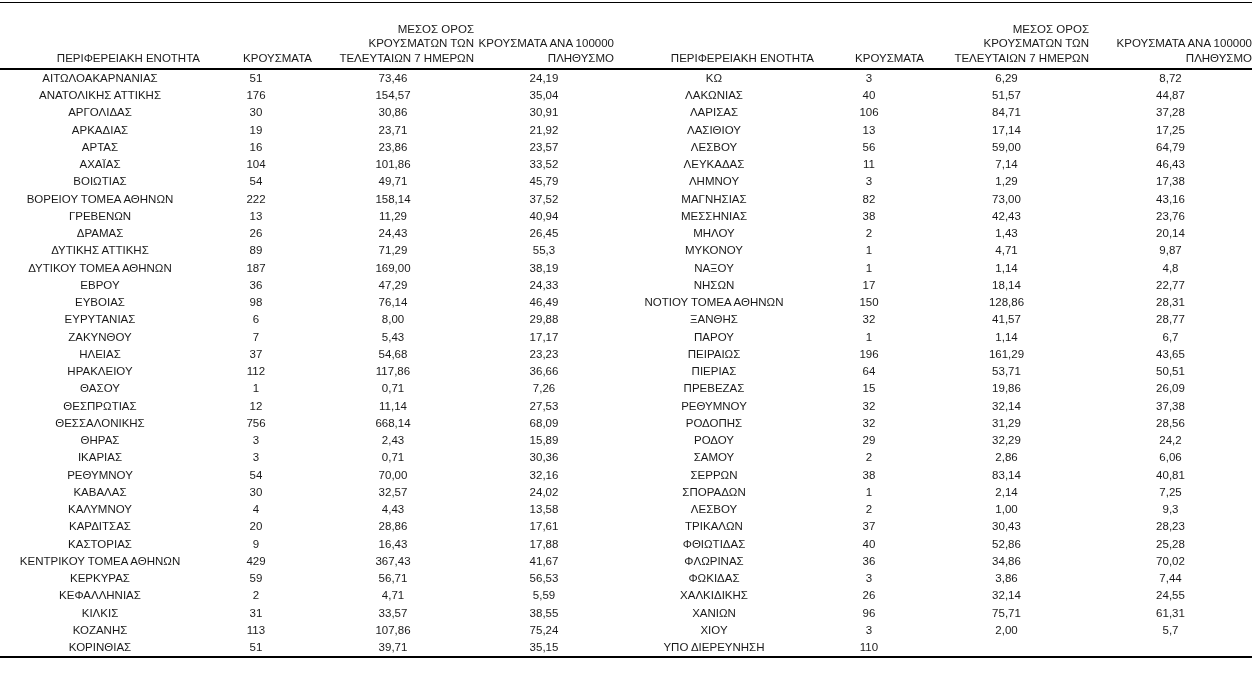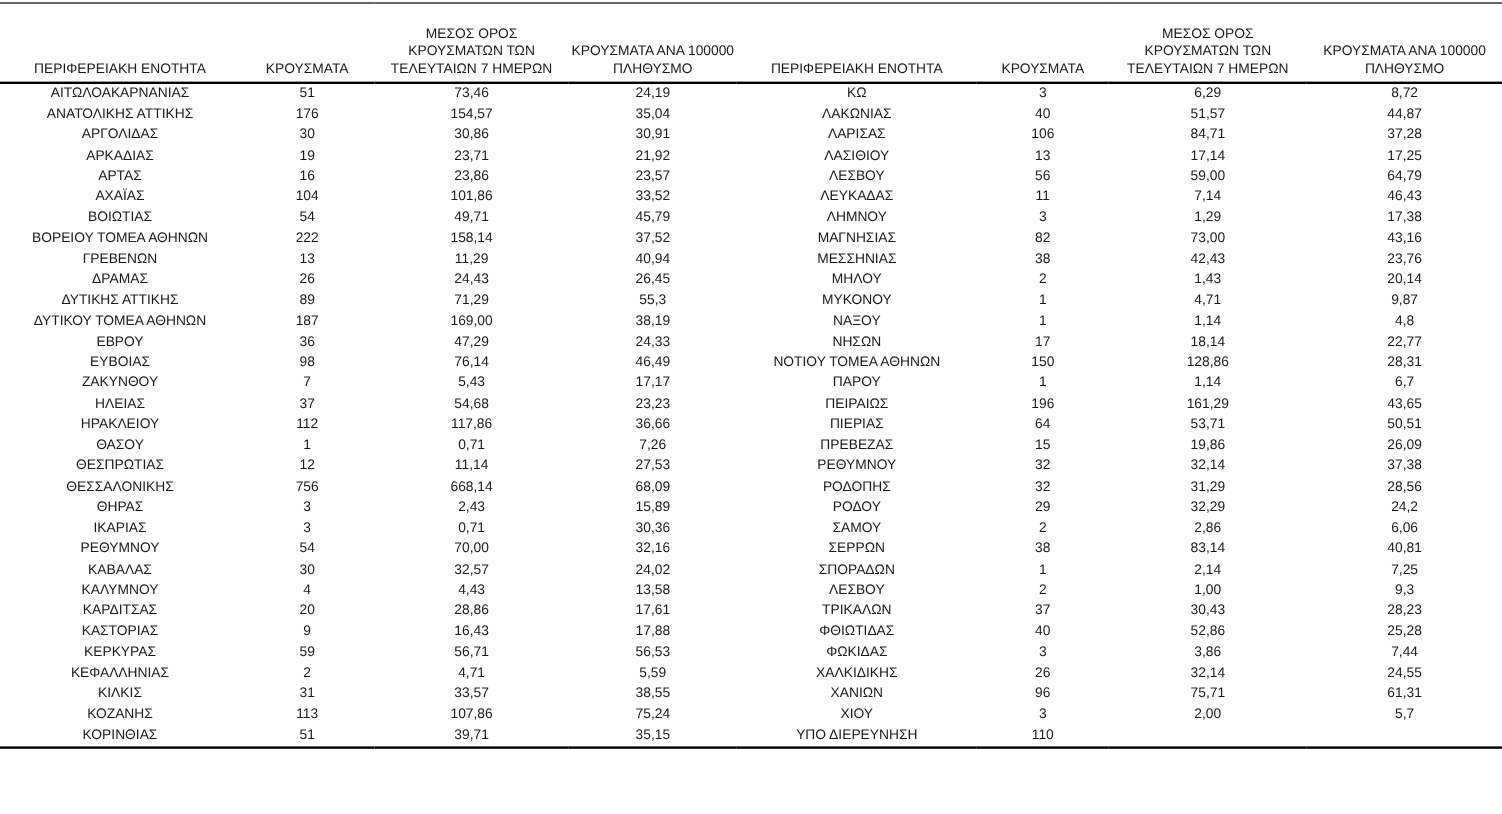--- a/index.html
+++ b/index.html
@@ -21,21 +21,21 @@
     margin-top: 2px;
     border-collapse: collapse;
     table-layout: fixed;
     border-top: 1px solid #000000;
     border-bottom: 2px solid #000000;
   }
   table.regional-table thead th {
     font-weight: normal;
     font-size: 11.5px;
     line-height: 14.5px;
-    text-align: center;
+    text-align: right;
     vertical-align: bottom;
     height: 60px;
     padding: 2px 0 3px 0;
     border-bottom: 2px solid #000000;
     white-space: pre-line;
   }
   table.regional-table tbody tr {
     height: 17.25px;
   }
   table.regional-table tbody td {
@@ -215,20 +215,30 @@
           <td>ΕΥΒΟΙΑΣ</td>
           <td>98</td>
           <td>76,14</td>
           <td>46,49</td>
           <td>ΝΟΤΙΟΥ ΤΟΜΕΑ ΑΘΗΝΩΝ</td>
           <td>150</td>
           <td>128,86</td>
           <td>28,31</td>
         </tr>
         <tr>
+          <td>ΕΥΡΥΤΑΝΙΑΣ</td>
+          <td>6</td>
+          <td>8,00</td>
+          <td>29,88</td>
+          <td>ΞΑΝΘΗΣ</td>
+          <td>32</td>
+          <td>41,57</td>
+          <td>28,77</td>
+        </tr>
+        <tr>
           <td>ΖΑΚΥΝΘΟΥ</td>
           <td>7</td>
           <td>5,43</td>
           <td>17,17</td>
           <td>ΠΑΡΟΥ</td>
           <td>1</td>
           <td>1,14</td>
           <td>6,7</td>
         </tr>
         <tr>
@@ -345,20 +355,30 @@
           <td>ΚΑΣΤΟΡΙΑΣ</td>
           <td>9</td>
           <td>16,43</td>
           <td>17,88</td>
           <td>ΦΘΙΩΤΙΔΑΣ</td>
           <td>40</td>
           <td>52,86</td>
           <td>25,28</td>
         </tr>
         <tr>
+          <td>ΚΕΝΤΡΙΚΟΥ ΤΟΜΕΑ ΑΘΗΝΩΝ</td>
+          <td>429</td>
+          <td>367,43</td>
+          <td>41,67</td>
+          <td>ΦΛΩΡΙΝΑΣ</td>
+          <td>36</td>
+          <td>34,86</td>
+          <td>70,02</td>
+        </tr>
+        <tr>
           <td>ΚΕΡΚΥΡΑΣ</td>
           <td>59</td>
           <td>56,71</td>
           <td>56,53</td>
           <td>ΦΩΚΙΔΑΣ</td>
           <td>3</td>
           <td>3,86</td>
           <td>7,44</td>
         </tr>
         <tr>

